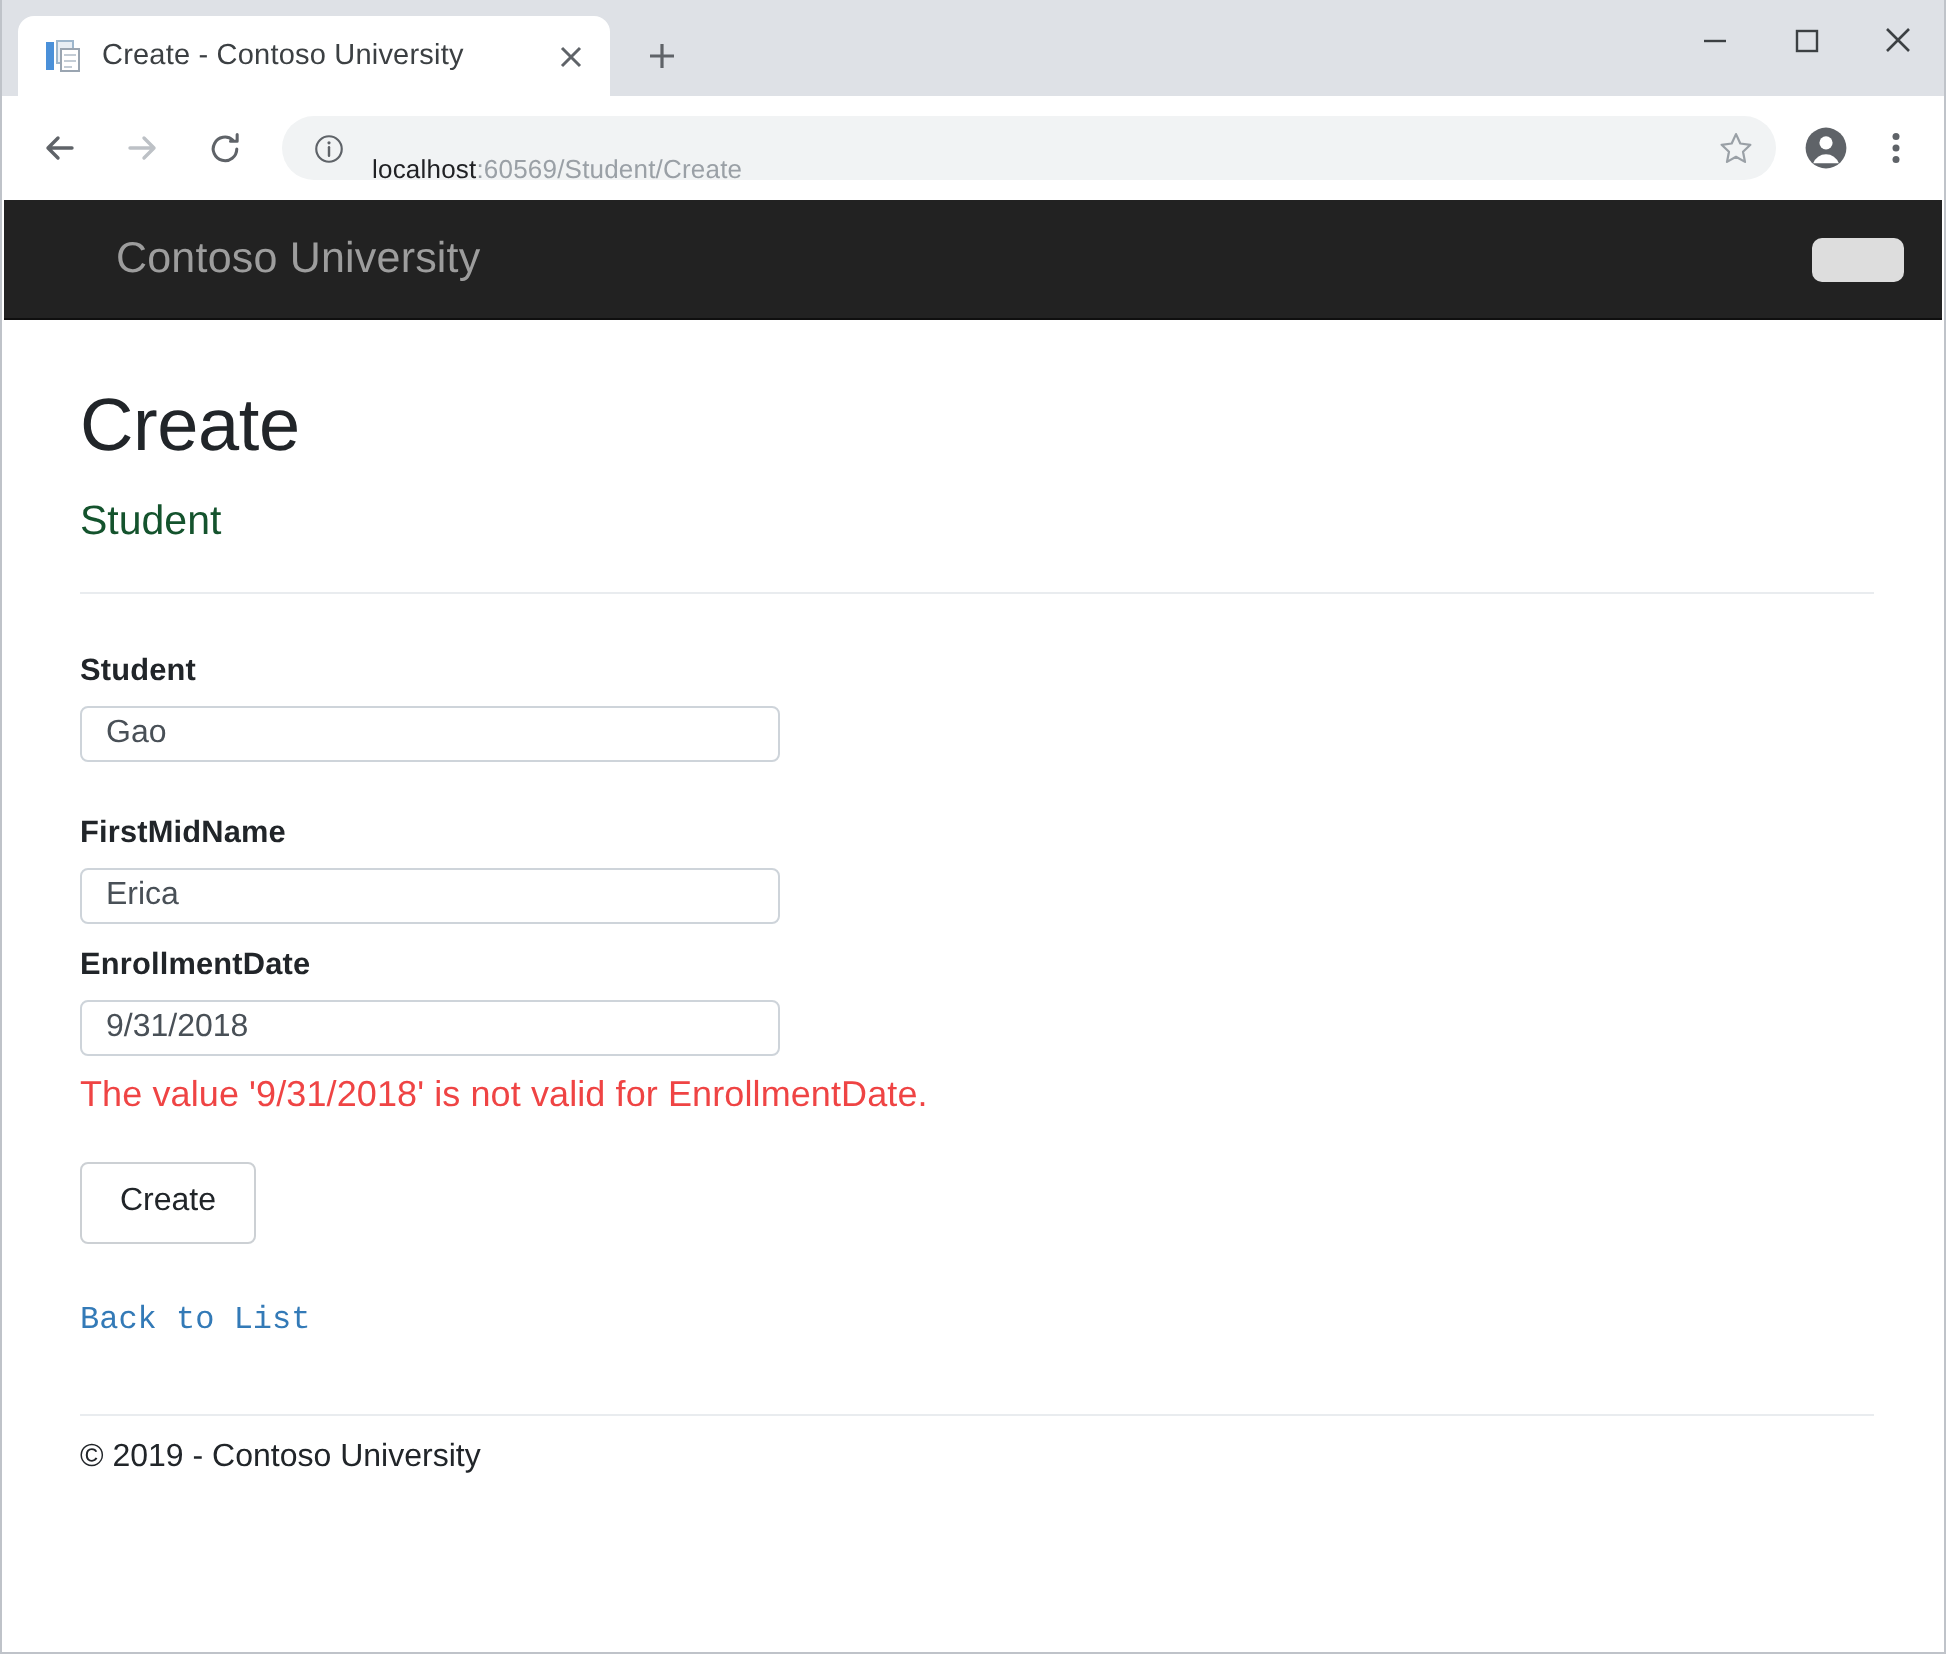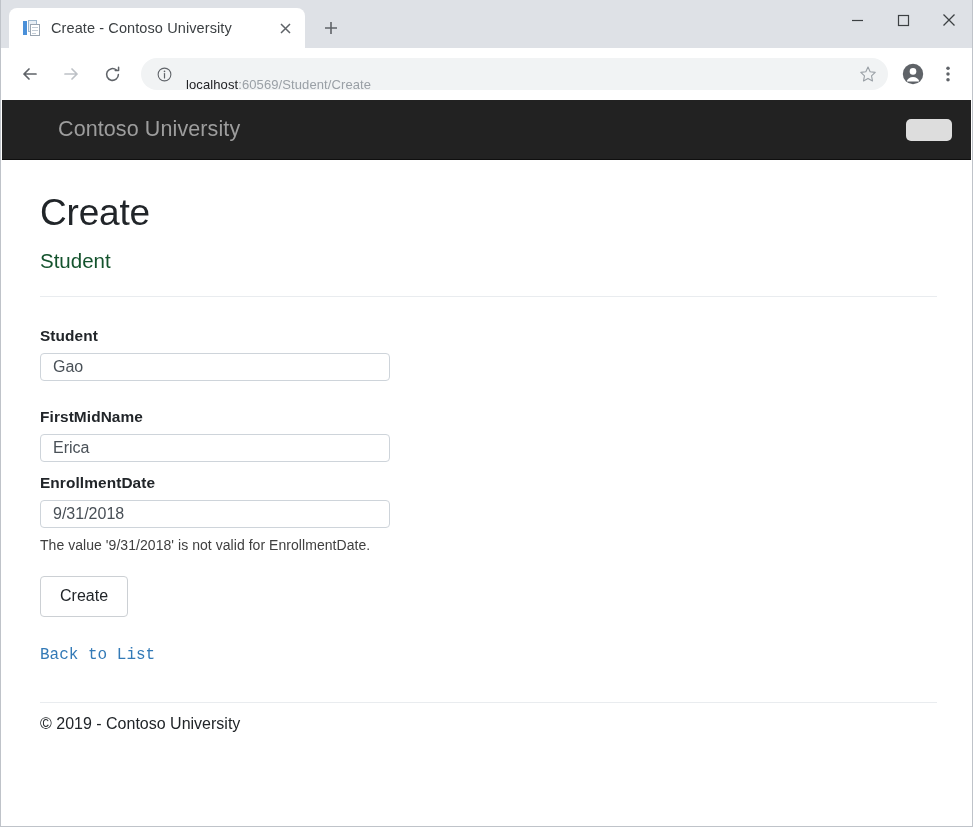--- a/index.html
+++ b/index.html
@@ -276,22 +276,22 @@
     font-size: 16px;
     font-family: "Liberation Sans", sans-serif;
     color: #495057;
     background: #ffffff;
     border: 1px solid #ced4da;
     border-radius: 4px;
     outline: none;
   }
 
   .field-error {
-    font-size: 14px;
-    color: #404040;
+    font-size: 18px;
+    color: #ef4444;
     margin: 9px 0 0 0;
     letter-spacing: .05px;
   }
 
   .btn-create {
     display: inline-block;
     font-size: 16px;
     font-family: "Liberation Sans", sans-serif;
     color: #212529;
     background: #ffffff;

